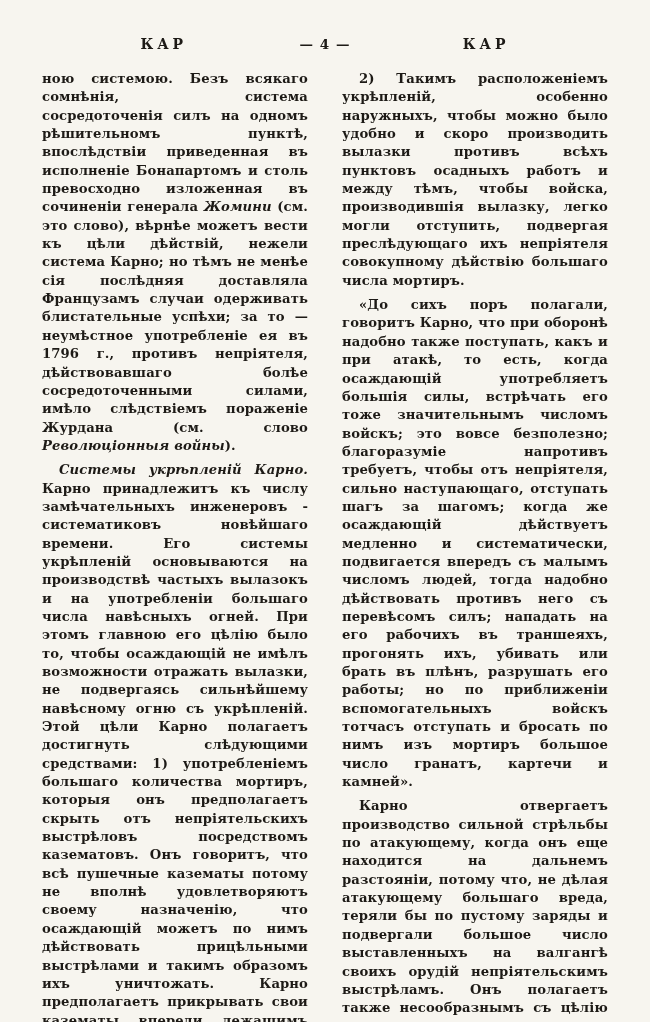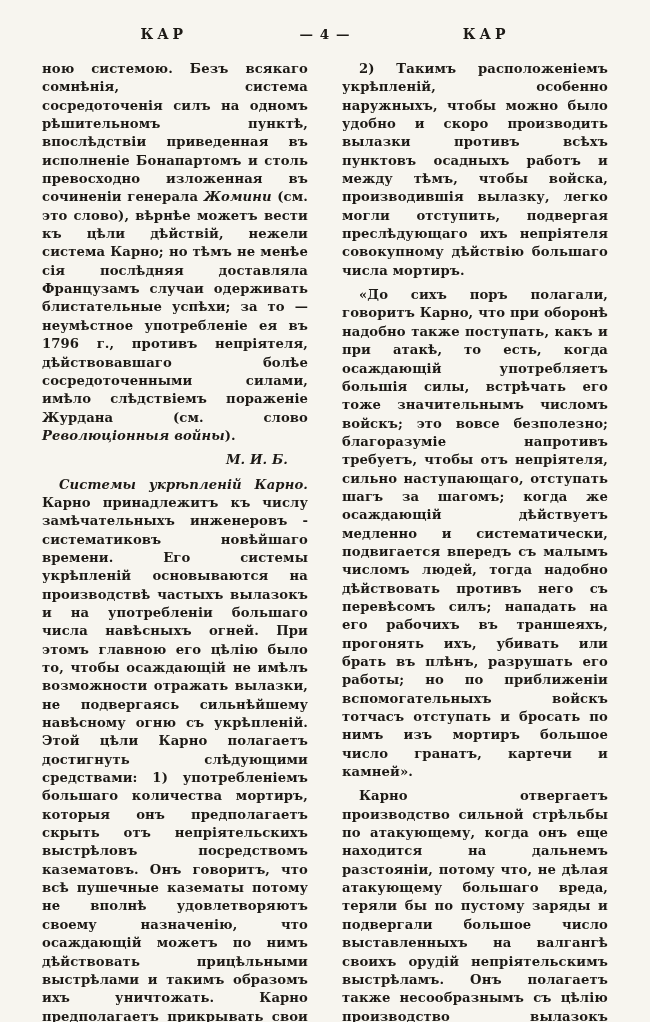--- a/index.html
+++ b/index.html
@@ -5,21 +5,21 @@
   html, body { margin: 0; padding: 0; }
   body {
     width: 650px; height: 1022px;
     background: var(--paper, #f7f5ef);
     color: var(--ink, #1d1a16);
     font-family: "DejaVu Serif", "Liberation Serif", serif;
   }
   .page {
     box-sizing: border-box;
     width: 650px; height: 1022px;
-    padding: 26px 36px 18px 36px;
+    padding: 36px 36px 18px 36px;
     overflow: hidden;
   }
   .page-header {
     display: grid;
     grid-template-columns: 1fr auto 1fr;
     align-items: baseline;
     font-weight: bold;
     margin-bottom: 12px;
   }
   .running-title {
@@ -62,21 +62,20 @@
 
   <header class="page-header">
     <span class="running-title">КАР</span>
     <span class="page-number">— 4 —</span>
     <span class="running-title">КАР</span>
   </header>
 
   <div class="columns">
     <div class="column">
         <p class="para"><span>ною системою. Безъ всякаго сомнѣнія, система сосредоточенія силъ на одномъ рѣшительномъ пунктѣ, впослѣдствіи приведенная въ исполненіе Бонапартомъ и столь превосходно изложенная въ сочиненіи генерала </span><em>Жомини</em><span> (см. это слово), вѣрнѣе можетъ вести къ цѣли дѣйствій, нежели система Карно; но тѣмъ не менѣе сія послѣдняя доставляла Французамъ случаи одерживать блистательные успѣхи; за то — неумѣстное употребленіе ея въ 1796 г., противъ непріятеля, дѣйствовавшаго болѣе сосредоточенными силами, имѣло слѣдствіемъ пораженіе Журдана (см. слово </span><em>Революціонныя войны</em><span>).</span></p>
-        <p class="signature"><em>М. И. Б.</em></p>
         <p class="para indent"><em>Системы укрѣпленій Карно.</em><span> Карно принадлежитъ къ числу замѣчательныхъ инженеровъ - систематиковъ новѣйшаго времени. Его системы укрѣпленій основываются на производствѣ частыхъ вылазокъ и на употребленіи большаго числа навѣсныхъ огней. При этомъ главною его цѣлію было то, чтобы осаждающій не имѣлъ возможности отражать вылазки, не подвергаясь сильнѣйшему навѣсному огню съ укрѣпленій. Этой цѣли Карно полагаетъ достигнуть слѣдующими средствами: 1) употребленіемъ большаго количества мортиръ, которыя онъ предполагаетъ скрыть отъ непріятельскихъ выстрѣловъ посредствомъ казематовъ. Онъ говоритъ, что всѣ пушечные казематы потому не вполнѣ удовлетворяютъ своему назначенію, что осаждающій можетъ по нимъ дѣйствовать прицѣльными выстрѣлами и такимъ образомъ ихъ уничтожать. Карно предполагаетъ прикрывать свои казематы впереди лежащимъ брустверомъ, и тогда они могутъ быть разрушаемы только навѣснымъ огнемъ, будучи притомъ скрыты отъ глазъ непріятеля. Такимъ образомъ главное дѣйствіе при оборонѣ должны производить навѣсные огни; а стрѣльба прицѣльная имѣетъ уже второстепенное значеніе.</span></p>
       </div>
     <div class="column">
         <p class="para indent"><span>2) Такимъ расположеніемъ укрѣпленій, особенно наружныхъ, чтобы можно было удобно и скоро производить вылазки противъ всѣхъ пунктовъ осадныхъ работъ и между тѣмъ, чтобы войска, производившія вылазку, легко могли отступить, подвергая преслѣдующаго ихъ непріятеля совокупному дѣйствію большаго числа мортиръ.</span></p>
         <p class="para indent"><span>«До сихъ поръ полагали, говоритъ Карно, что при оборонѣ надобно также поступать, какъ и при атакѣ, то есть, когда осаждающій употребляетъ большія силы, встрѣчать его тоже значительнымъ числомъ войскъ; это вовсе безполезно; благоразуміе напротивъ требуетъ, чтобы отъ непріятеля, сильно наступающаго, отступать шагъ за шагомъ; когда же осаждающій дѣйствуетъ медленно и систематически, подвигается впередъ съ малымъ числомъ людей, тогда надобно дѣйствовать противъ него съ перевѣсомъ силъ; нападать на его рабочихъ въ траншеяхъ, прогонять ихъ, убивать или брать въ плѣнъ, разрушать его работы; но по приближеніи вспомогательныхъ войскъ тотчасъ отступать и бросать по нимъ изъ мортиръ большое число гранатъ, картечи и камней».</span></p>
         <p class="para indent"><span>Карно отвергаетъ производство сильной стрѣльбы по атакующему, когда онъ еще находится на дальнемъ разстояніи, потому что, не дѣлая атакующему большаго вреда, теряли бы по пустому заряды и подвергали большое число выставленныхъ на валгангѣ своихъ орудій непріятельскимъ выстрѣламъ. Онъ полагаетъ также несообразнымъ съ цѣлію производство вылазокъ большимъ числомъ людей на дальнее разстояніе, то есть, въ началѣ осады, ибо въ такомъ случаѣ, производящій вылазку вступаетъ въ неравный бой: атакующій всегда будетъ имѣть перевѣсъ, потому что онъ прикрытъ въ параллеляхъ, усиленъ огнемъ батарей и вспомогательныя его войска вблизи. Настоящимъ полемъ дѣйствія, гдѣ должно оспаривать у про-</span></p>
       </div>
   </div>
 
 </div>

